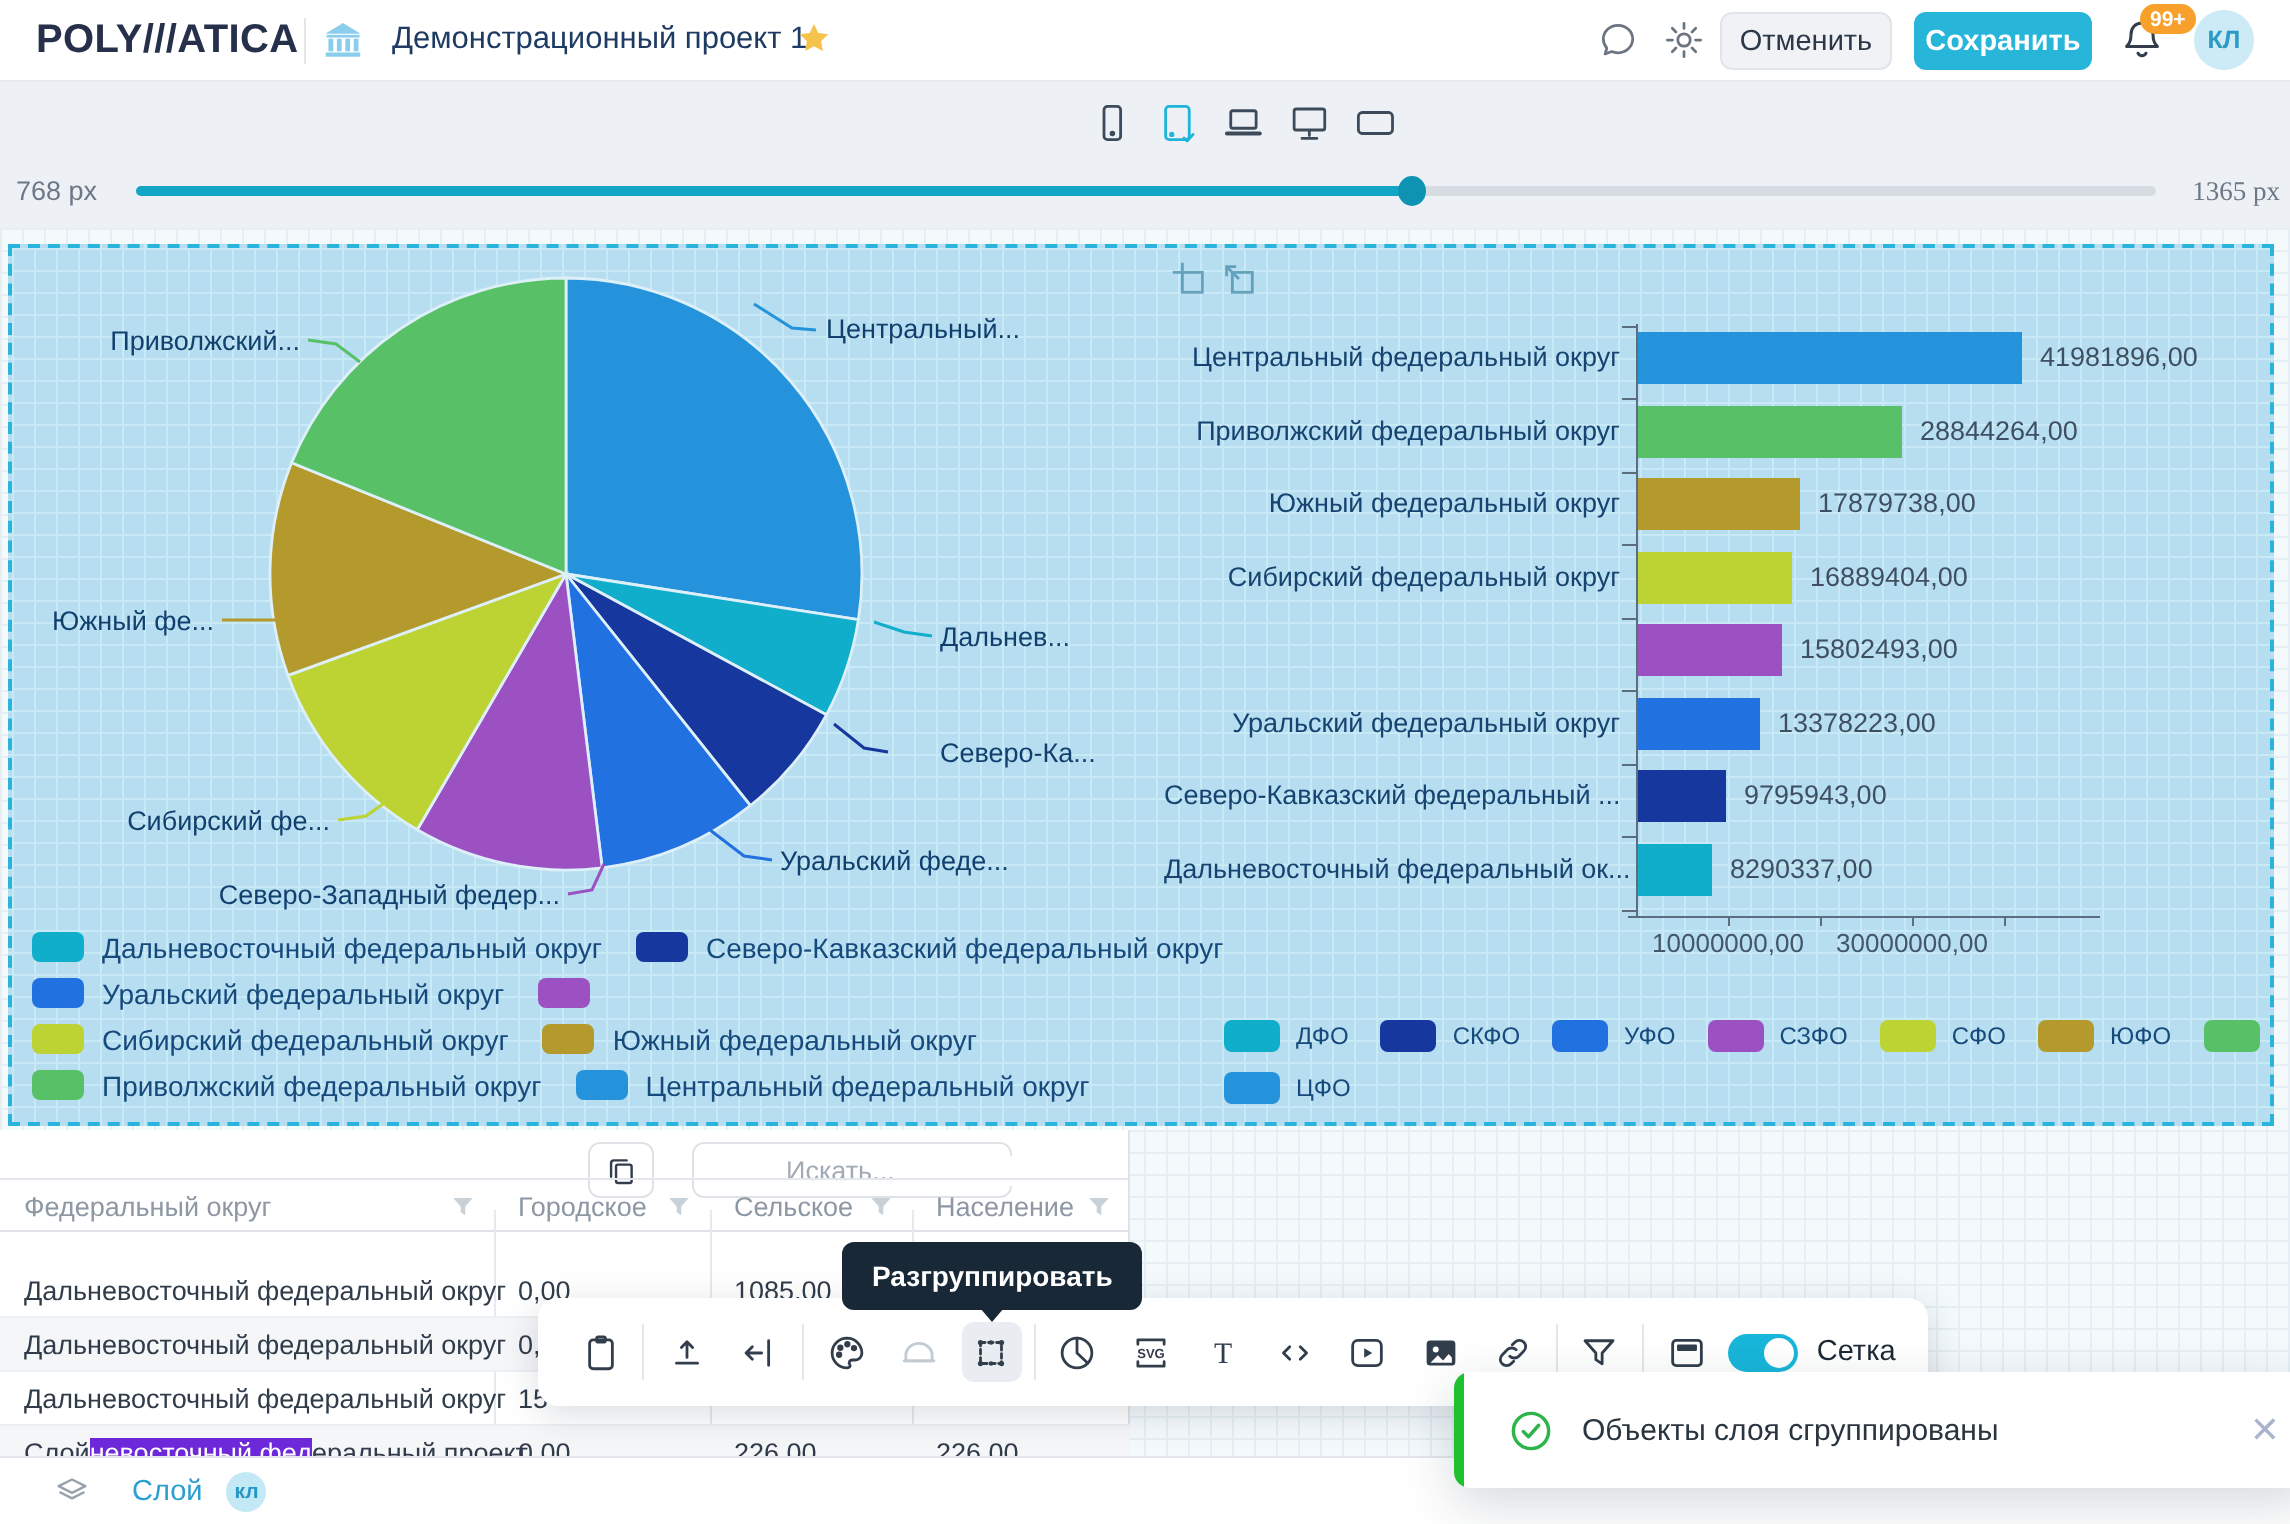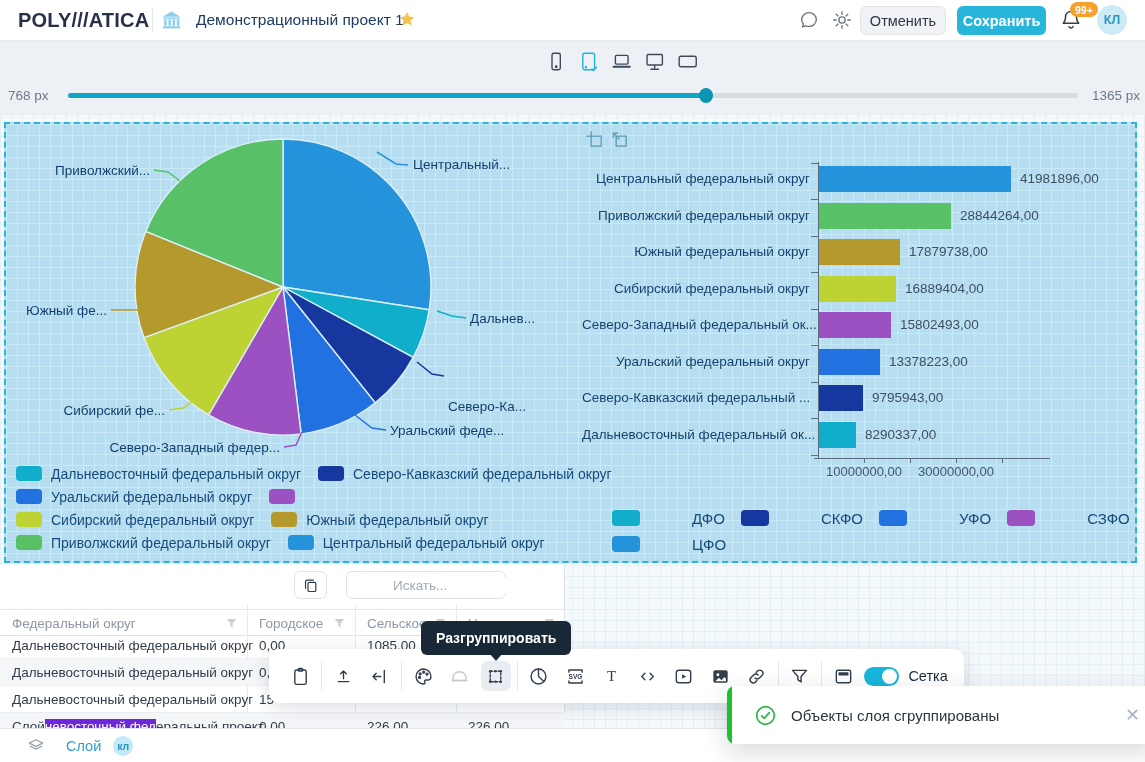--- a/index.html
+++ b/index.html
@@ -20,21 +20,21 @@
   .btn-save { left:957px; width:89px; background:#27b6da; color:#fff; font-weight:600; }
   .badge99 { position:absolute; left:1070px; top:2px; background:#f7a02b; color:#fff; font-size:10.5px; font-weight:700; padding:1.5px 5px; border-radius:9px; z-index:2; }
   .avatar { position:absolute; left:1097px; top:5px; width:30px; height:30px; border-radius:50%; background:#cdeaf7; color:#2b9ac4; font-size:12.5px; font-weight:700; display:flex; align-items:center; justify-content:center; cursor:pointer; }
 
   
   .device-bar { position:absolute; left:0; top:41px; width:1145px; height:73px; background:#edf1f6; z-index:10; }
   .dev-row { position:absolute; left:545px; top:10px; display:flex; gap:12px; align-items:center; }
   .dev-icon { color:#3c4a5a; cursor:pointer; display:flex; }
   .dev-icon.sel { color:#1fb4d9; }
   .slider-min { position:absolute; left:8px; top:47px; font-size:13.5px; color:#6c7886; }
-  .slider-max { position:absolute; right:5px; top:47px; font-size:13.5px; color:#6c7886; }
+  .slider-max { position:absolute; right:5px; top:47px; font-size:13.5px; color:#6c7886;font-family:Liberation Serif, serif; }
   .slider-track { position:absolute; left:68px; top:52px; width:1010px; height:5px; border-radius:3px; background:#d7dce2; cursor:pointer; }
   .slider-fill { position:absolute; left:0; top:0; height:5px; width:638px; border-radius:3px; background:#12a5c6; }
   .slider-thumb { position:absolute; left:631px; top:-5px; width:14px; height:15px; border-radius:50%; background:#0f93b2; cursor:grab; }
 
   
   .canvas { position:absolute; left:0; top:114px; width:1145px; height:648px; background-color:#f4f9fc;
     background-image:linear-gradient(#e5eff4 1px,transparent 1px),linear-gradient(90deg,#e5eff4 1px,transparent 1px);
     background-size:11px 11px; }
   .selection { position:absolute; left:4px; top:8px; width:1133px; height:441px; border:2px dashed #2ab4dc;
     background-color:#b6def0;
@@ -54,29 +54,29 @@
   .legend-row { display:flex; align-items:center; }
   .legend-item { display:flex; align-items:center; cursor:pointer; }
   .chip { border-radius:4px; flex:none; }
   .pie-legend { position:absolute; left:10px; top:338px; }
   .pie-legend .legend-row { height:23px; }
   .pie-legend .chip { width:26px; height:15px; margin-right:9px; }
   .pie-legend .legend-item { font-size:14px; color:#174a7c; margin-right:17px; }
   .bar-legend { position:absolute; left:606px; top:381px; }
   .bar-legend .legend-row { height:26px; }
   .bar-legend .chip { width:28px; height:16px; margin-right:8px; }
-  .bar-legend .legend-item { font-size:15px; color:#174a7c; margin-right:16px;gap:44px; }
+  .bar-legend .legend-item { font-size:12px; color:#174a7c; margin-right:16px; }
 
   
   .table-panel { position:absolute; left:0; top:565px; width:565px; height:197px; background:#fff; border-right:1px solid #dfe3e8; z-index:5; }
   .tbl-copy { position:absolute; left:294px; top:6px; width:33px; height:28px; border:1px solid #dfe3e8; border-radius:6px; background:#fff; display:flex; align-items:center; justify-content:center; color:#323e4c; cursor:pointer; }
   .tbl-search { position:absolute; left:346px; top:6px; width:160px; height:28px; border:1px solid #dfe3e8; border-radius:6px; background:#fff; display:flex; align-items:center; padding:0 8px; gap:6px; color:#98a2ac; }
   .tbl-search input { border:none; outline:none; width:115px; font-size:13.5px; color:#4a5560; font-family:inherit;margin-left:32px; }
   .tbl-search input::placeholder { color:#a2abb5; }
-  .tbl-head { position:absolute; left:0; top:44px; width:565px; height:27px; border-top:1px solid #e3e7eb; border-bottom:1px solid #dfe3e7;text-align:center; }
+  .tbl-head { position:absolute; left:0; top:24px; width:565px; height:27px; border-top:1px solid #e3e7eb; border-bottom:1px solid #dfe3e7;text-align:center; }
   .th { position:absolute; top:0; height:26px; display:flex; align-items:center; justify-content:space-between; padding:0 9px 0 12px; font-size:13.5px; color:#8d98a4; cursor:pointer; }
   .col-div { position:absolute; top:40px; width:1px; height:135px; background:#e6eaee; }
   .tr { position:absolute; left:0; width:565px; height:27px; border-bottom:1px solid #eceff2; font-size:13.5px; color:#303c4a; cursor:pointer; }
   .tr.alt { background:#f5f6f8; }
   .td { position:absolute; top:0; height:27px; line-height:27px; white-space:nowrap; }
   .txt-sel { background:#6d28d9; color:#fff; }
 
   
   .float-bar { position:absolute; left:269px; top:649px; width:695px; height:54px; background:#fff; border-radius:10px;
     box-shadow:0 4px 18px rgba(30,45,60,.16); z-index:6; display:flex; align-items:center; justify-content:space-between; padding:0 16px; }
@@ -231,21 +231,21 @@
           <polyline points="438,252 426,250 411,238" fill="none" stroke="#16379e" stroke-width="1.5"></polyline>
           <polyline points="380,306 366,304 349,291" fill="none" stroke="#2271e1" stroke-width="1.5"></polyline>
           <polyline points="278,323 290,321 296,308" fill="none" stroke="#9c51c2" stroke-width="1.5"></polyline>
           <polyline points="163,286 177,284 194,272" fill="none" stroke="#bdd334" stroke-width="1.5"></polyline>
           <polyline points="105,186 119,186 132,186" fill="none" stroke="#b49a2c" stroke-width="1.5"></polyline>
           <polyline points="148,46 162,48 174,57" fill="none" stroke="#58c167" stroke-width="1.5"></polyline>
         </svg>
       <div id="pie-labels">
           <span class="pie-label" style="top: 33px; left: 407px;">Центральный...</span>
           <span class="pie-label" style="top: 187px; left: 464px;">Дальнев...</span>
-          <span class="pie-label" style="top: 245px; left: 442px; margin-top: 30px;">Северо-Ка...</span>
+          <span class="pie-label" style="top: 245px; left: 464px;">Северо-Ка...</span>
           <span class="pie-label" style="top: 299px; left: 384px;">Уральский феде...</span>
           <span class="pie-label" style="top: 316px; right: 855px;">Северо-Западный федер...</span>
           <span class="pie-label" style="top: 279px; right: 970px;">Сибирский фе...</span>
           <span class="pie-label" style="top: 179px; right: 1028px;">Южный фе...</span>
           <span class="pie-label" style="top: 39px; right: 985px;">Приволжский...</span>
         </div>
       <div class="pie-legend" id="pie-legend">
           <div class="legend-row">
             <span class="legend-item">
               <span class="chip" style="background: rgb(16, 174, 203);"></span>
@@ -293,21 +293,20 @@
           <div class="bar-val" style="top: 10px; left: 438px;">41981896,00</div>
           <div class="bar-cat" style="top: 46.5px; left: 0px;">Приволжский федеральный округ</div>
           <div class="bar-rect" style="top: 46.5px; left: 236px; width: 133px; background: rgb(88, 193, 103);"></div>
           <div class="bar-val" style="top: 46.5px; left: 378px;">28844264,00</div>
           <div class="bar-cat" style="top: 83px; left: 0px;">Южный федеральный округ</div>
           <div class="bar-rect" style="top: 83px; left: 236px; width: 82px; background: rgb(180, 154, 44);"></div>
           <div class="bar-val" style="top: 83px; left: 327px;">17879738,00</div>
           <div class="bar-cat" style="top: 119.5px; left: 0px;">Сибирский федеральный округ</div>
           <div class="bar-rect" style="top: 119.5px; left: 236px; width: 78px; background: rgb(189, 211, 52);"></div>
           <div class="bar-val" style="top: 119.5px; left: 323px;">16889404,00</div>
-          <div class="bar-cat" style="top: 156px; left: 0px;">Северо-Западный федеральный ок...</div>
           <div class="bar-rect" style="top: 156px; left: 236px; width: 73px; background: rgb(156, 81, 194);"></div>
           <div class="bar-val" style="top: 156px; left: 318px;">15802493,00</div>
           <div class="bar-cat" style="top: 192.5px; left: 0px;">Уральский федеральный округ</div>
           <div class="bar-rect" style="top: 192.5px; left: 236px; width: 62px; background: rgb(34, 113, 225);"></div>
           <div class="bar-val" style="top: 192.5px; left: 307px;">13378223,00</div>
           <div class="bar-cat" style="top: 229px; left: 0px;">Северо-Кавказский федеральный ...</div>
           <div class="bar-rect" style="top: 229px; left: 236px; width: 45px; background: rgb(22, 55, 158);"></div>
           <div class="bar-val" style="top: 229px; left: 290px;">9795943,00</div>
           <div class="bar-cat" style="top: 265.5px; left: 0px;">Дальневосточный федеральный ок...</div>
           <div class="bar-rect" style="top: 265.5px; left: 236px; width: 38px; background: rgb(16, 174, 203);"></div>

